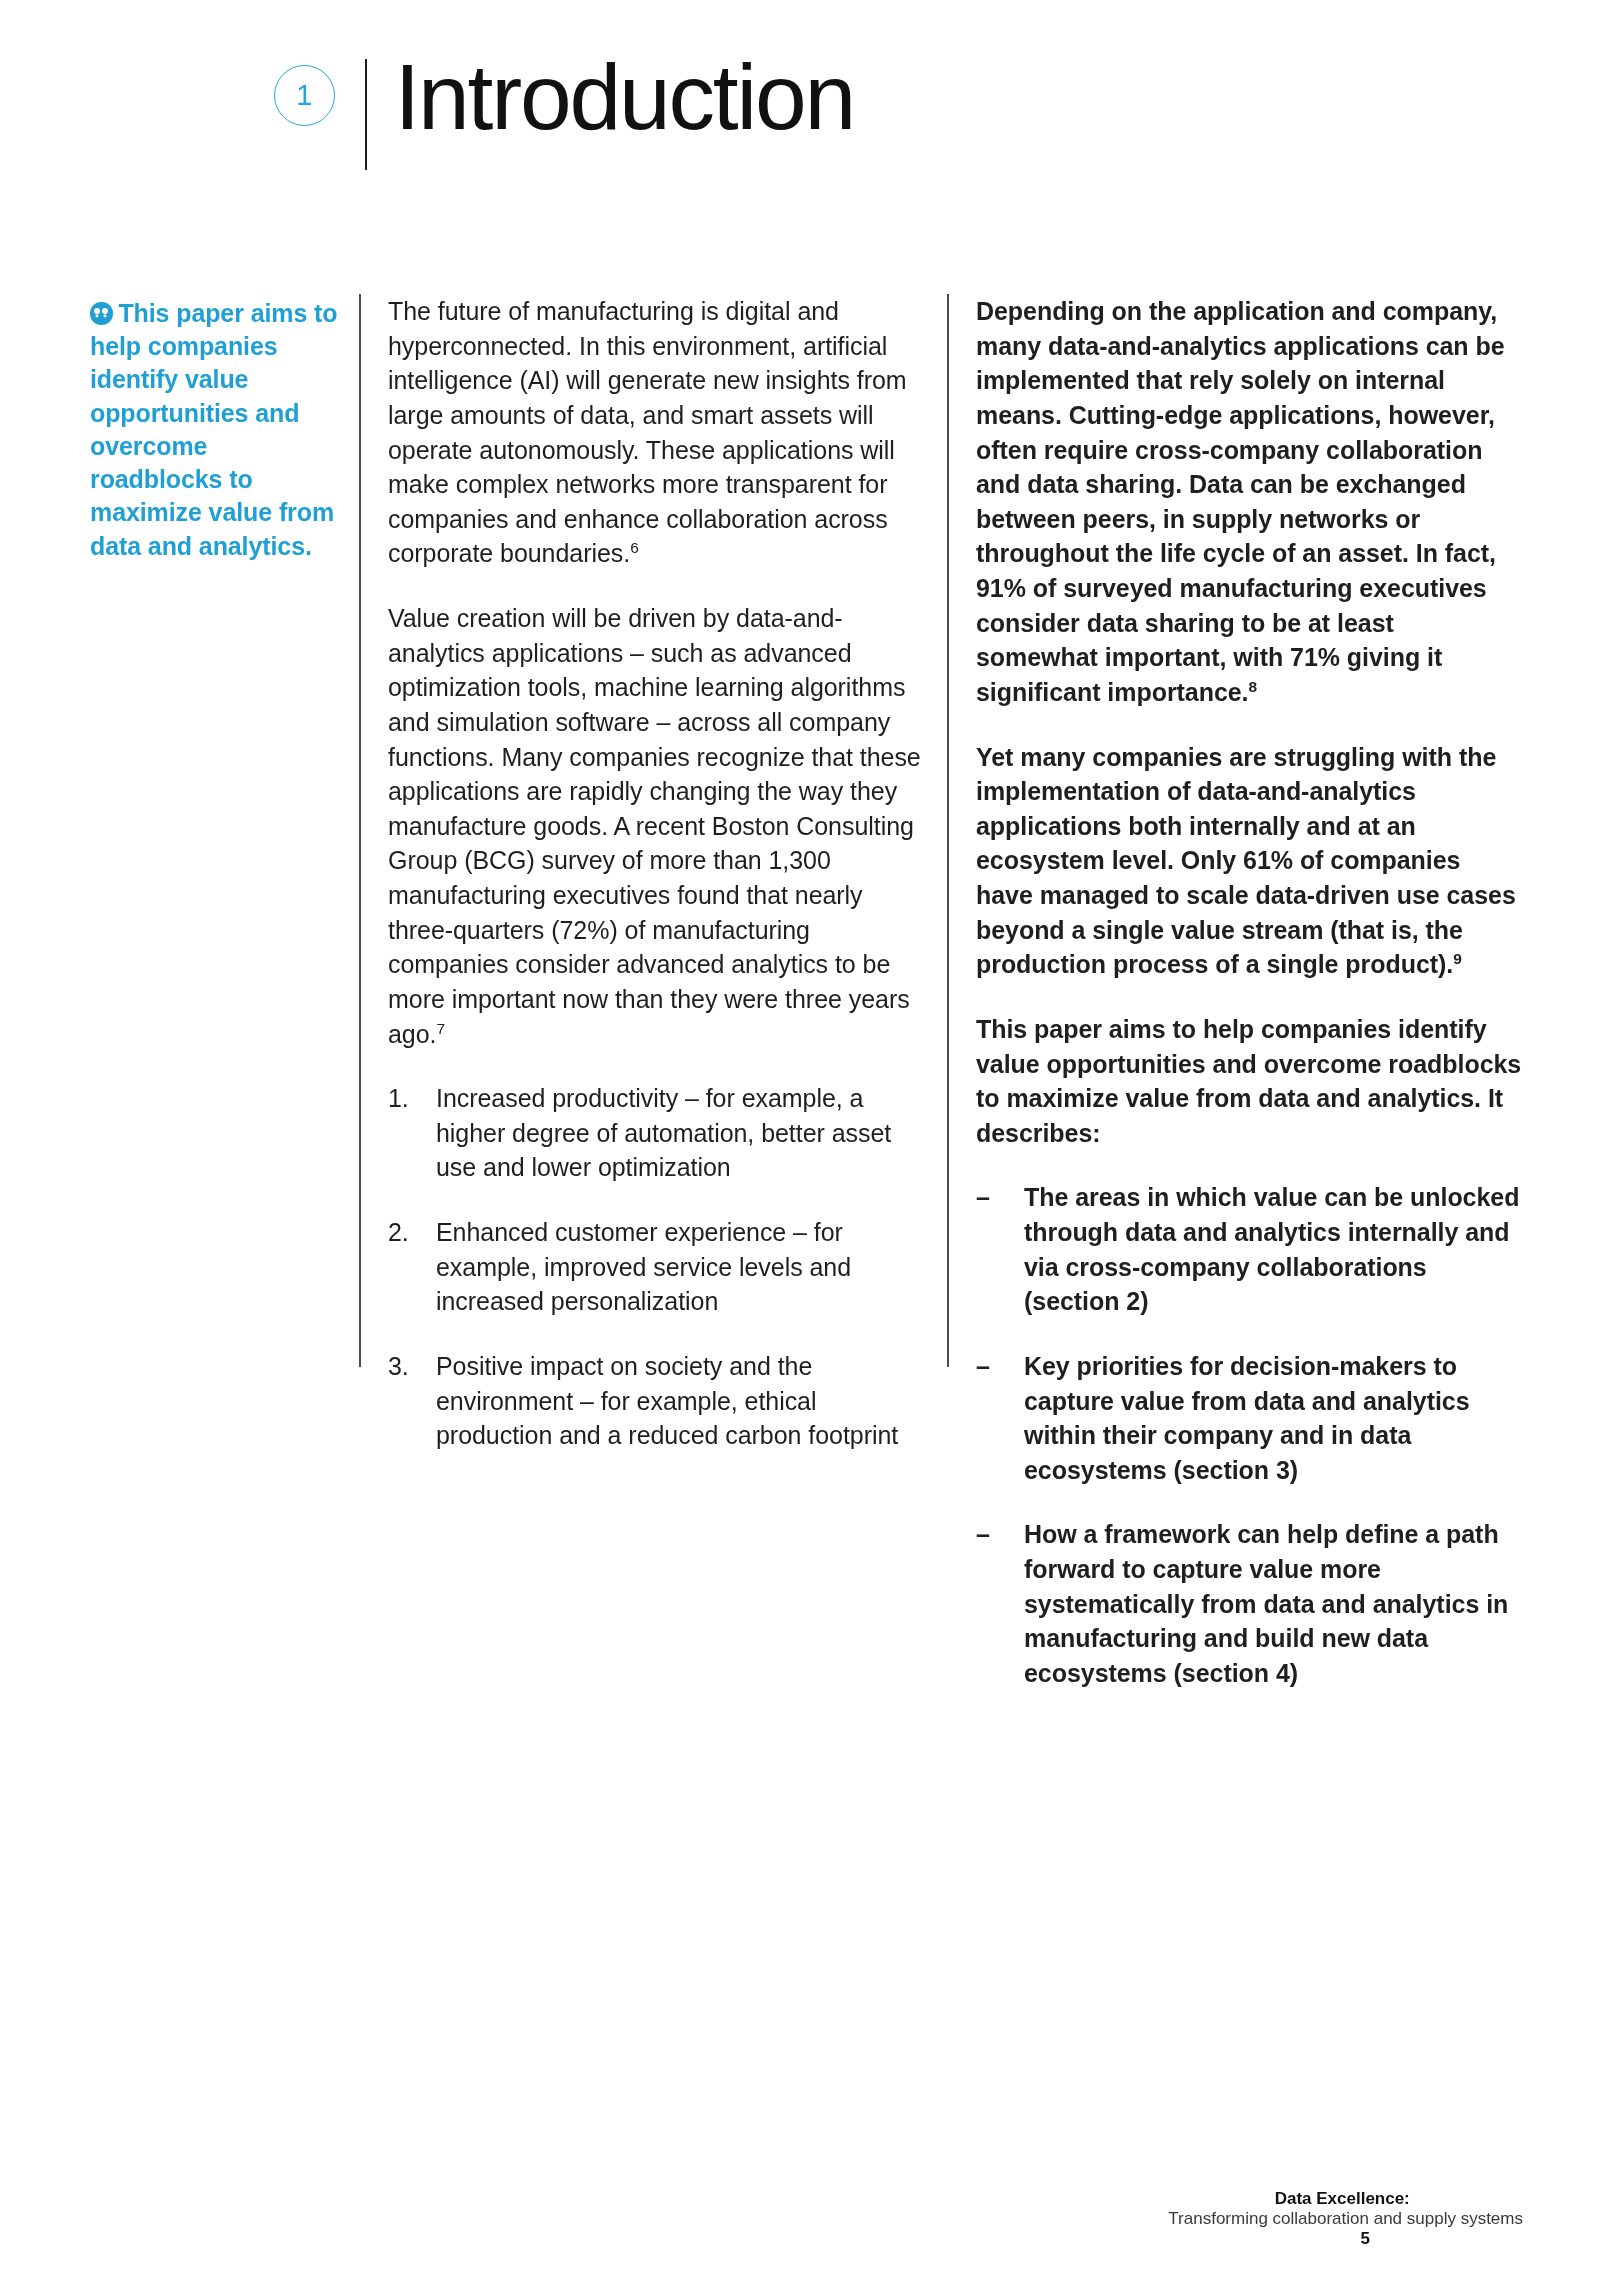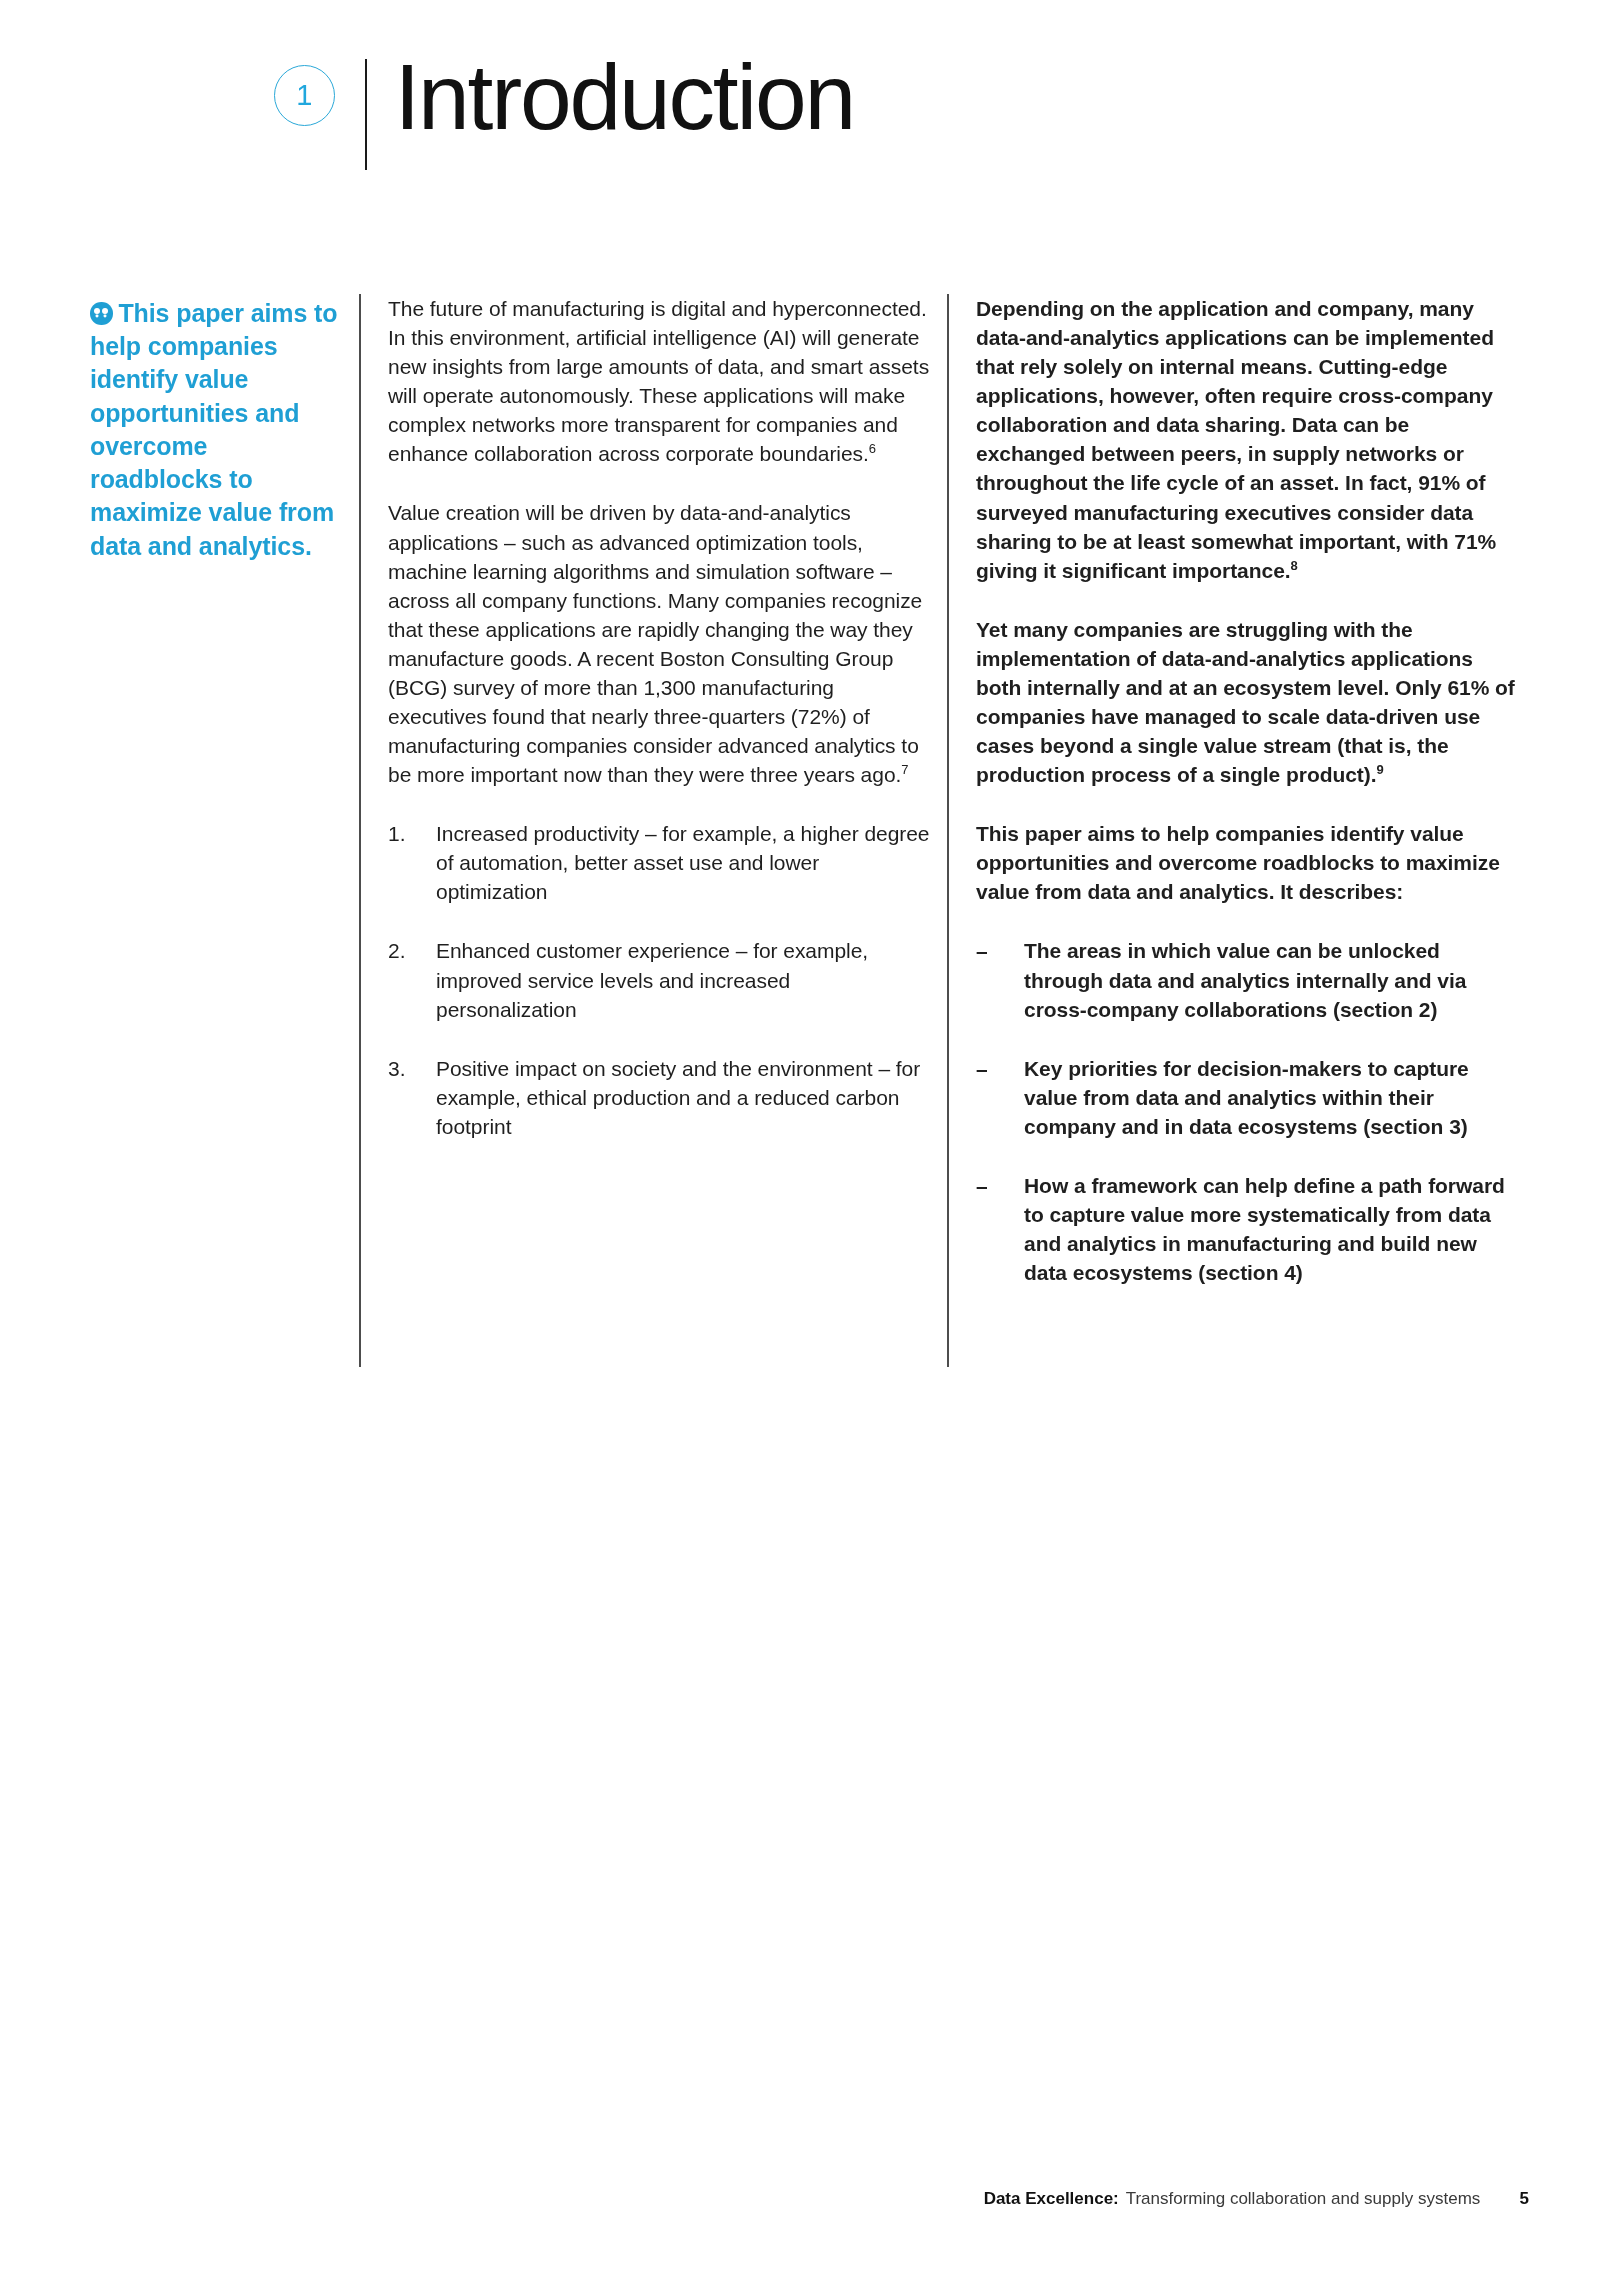--- a/index.html
+++ b/index.html
@@ -122,21 +122,21 @@
     background: #4d4d4d;
   }
   .col-rule.first  { left: 359px; }
   .col-rule.second { left: 947px; }
 
   
   .col {
     position: absolute;
     top: 0;
     width: 546px;
-    font-size: 21px;
+    font-size: 25px;
     line-height: 1.385;
     color: #1f1f1f;
     letter-spacing: -0.05px;
   }
   .col.left  { left: 388px; }
   .col.right { left: 976px; font-weight: bold; }
 
   .col p {
     margin: 0 0 30px 0;
   }
@@ -177,26 +177,27 @@
   .footer {
     position: absolute;
     left: 0;
     top: 2189px;
     width: 1621px;
     height: 29px;
   }
 
   .footer-inner {
     position: absolute;
-    right: 92px;
+    right: 98px;
     top: 0;
     display: flex;
     align-items: center;
     font-size: 17px;
     color: #2b2b2b;
+    flex-direction: column;
   }
 
   .footer-title {
     font-weight: 700;
     margin-right: 6.9px;
     color: #111111;
   }
 
   .footer-subtitle {
     font-weight: 400;

